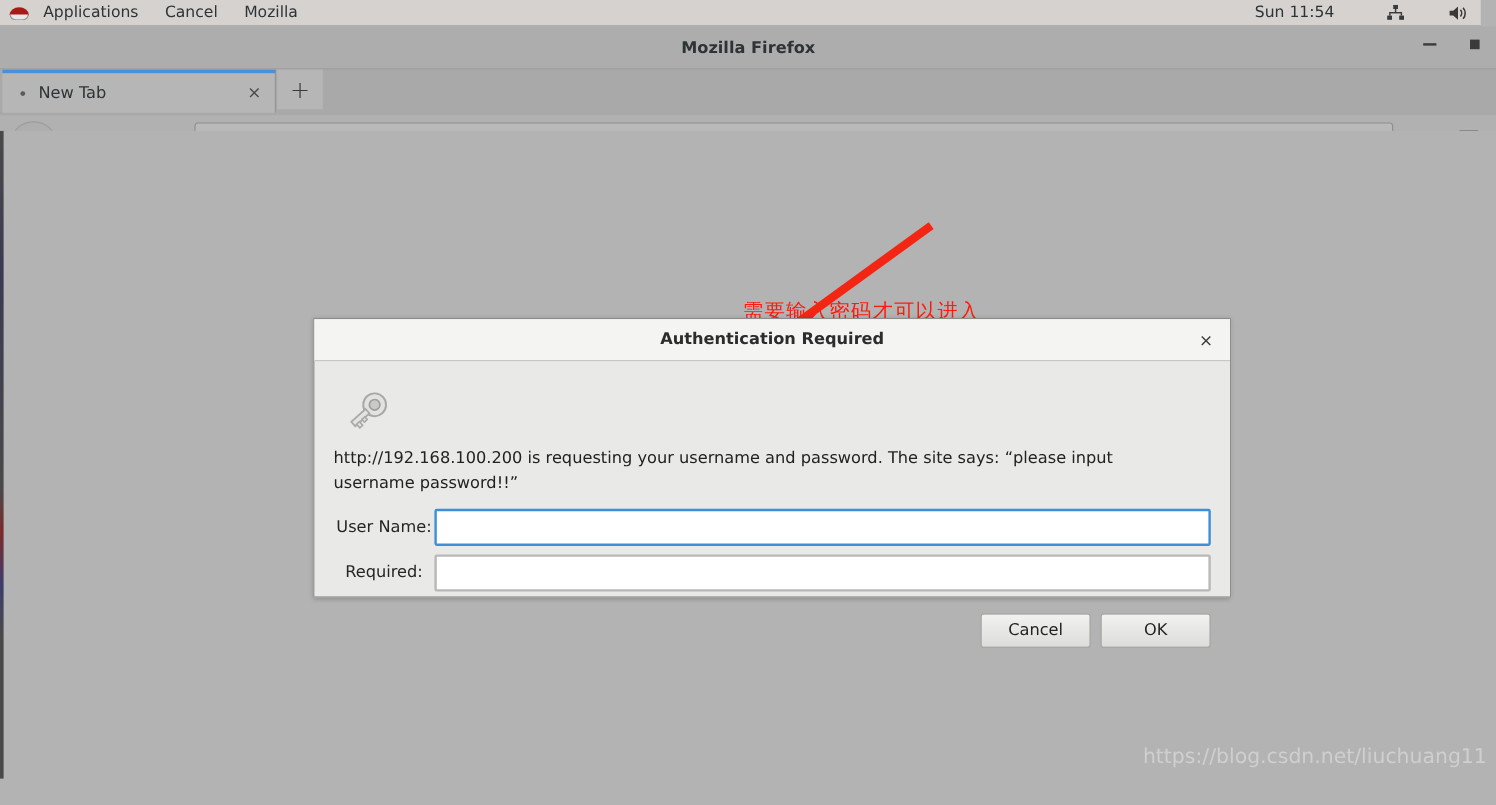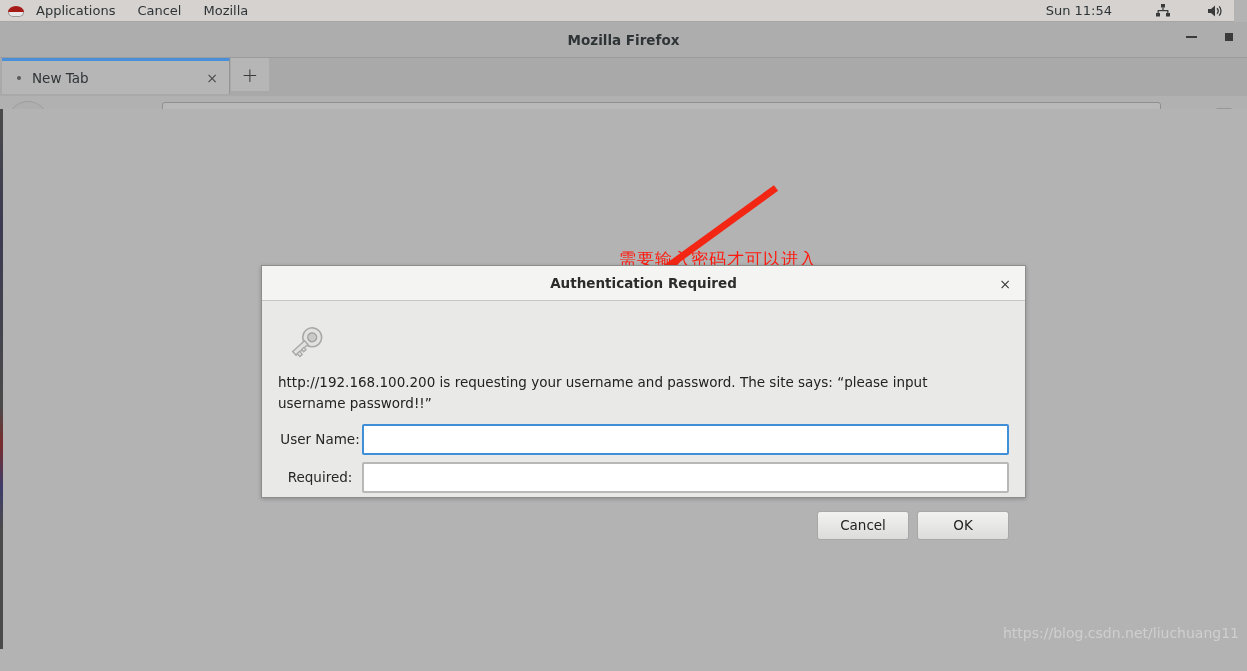--- a/index.html
+++ b/index.html
@@ -122,21 +122,21 @@
     position: absolute; left: 619px; top: 139px;
     font-size: 17px; color: #ff1a0d; letter-spacing: 1px;
     font-family: "DejaVu Sans", "Liberation Sans", sans-serif;
     white-space: nowrap;
   }
   .annotation-arrow { position: absolute; left: 0; top: 0;
                       width: 1247px; height: 540px; pointer-events: none; }
 
   .watermark {
     position: absolute; right: 8px; bottom: 8px;
-    font-size: 14px; color: #cfcfcf; white-space: nowrap;
+    font-size: 17px; color: #cfcfcf; white-space: nowrap;
   }
 
   
   .dialog {
     position: absolute; left: 261px; top: 156px; width: 765px; height: 233px;
     background: #e9e9e7; border: 1px solid #8d8d8b;
     box-shadow: 0 1px 4px rgba(0,0,0,0.22);
   }
   .dlg-title {
     height: 35px; background: #f4f4f2; border-bottom: 1px solid #c7c7c5;

